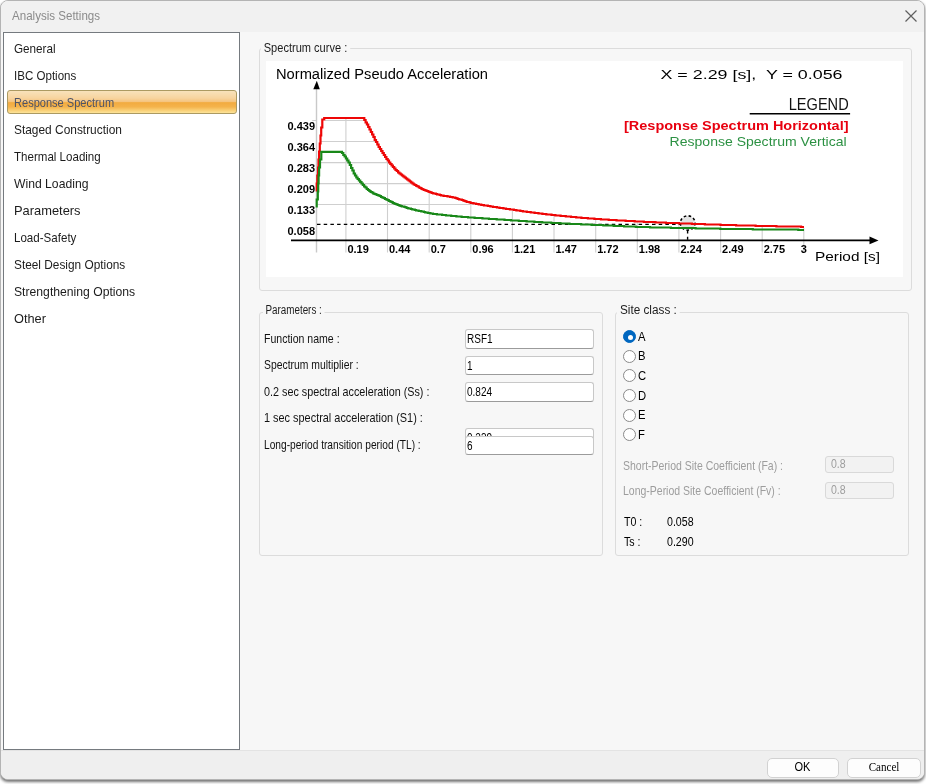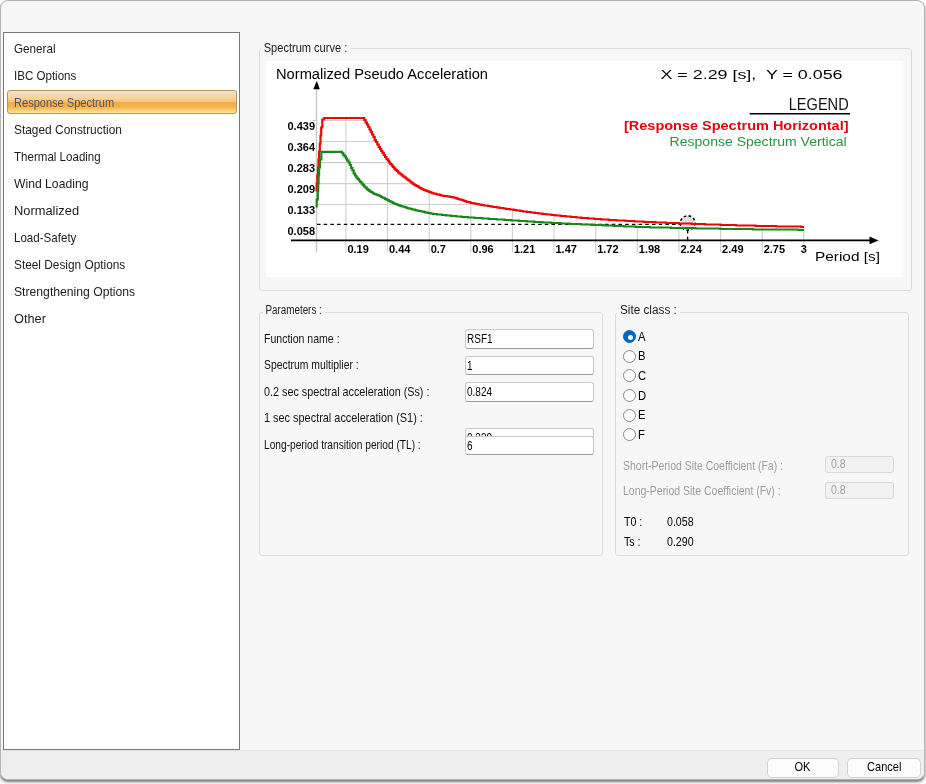--- a/index.html
+++ b/index.html
@@ -31,29 +31,32 @@
 .radio.on { background:#0067c0; border-color:#0067c0; }
 .dot { position:absolute; left:4.1px; top:4.1px; width:5px; height:5px; border-radius:50%; background:#fff; }
 .rlab { position:absolute; left:636.8px; font-size:12.8px; color:#000; transform:scaleX(.88); transform-origin:0 50%; }
 .dlab { position:absolute; left:621.5px; font-size:12.2px; color:#9d9d9d; transform:scaleX(.86); transform-origin:0 50%; }
 .dbox { position:absolute; left:823.5px; width:69.5px; height:16.8px; background:#f2f2f2;
   border:1px solid #d9d9d9; border-radius:3px; font-size:12px; color:#9d9d9d; line-height:15px; padding-left:5px; }
 .tlab { position:absolute; font-size:12.5px; color:#000; transform:scaleX(.85); transform-origin:0 50%; }
 </style></head>
 <body>
 <div id="win">
+  <div id="title"><span style="display:inline-block; transform:scaleX(.94); transform-origin:0 50%;">Analysis Settings</span><span id="closex"><svg width="26" height="26">
+          <path d="M7.5,7.5 L18.5,18.5 M18.5,7.5 L7.5,18.5" stroke="#5f5f5f" stroke-width="1.2" fill="none"></path>
+        </svg></span></div>
   <div id="list">
       <div class="litem" style="top:8.2px; transform:scaleX(0.9);">General</div>
       <div class="litem" style="top:35.2px; transform:scaleX(0.889);">IBC Options</div>
       <div class="selitem" style="top:56.6px;"></div>
       <div class="litem sel" style="top:62.2px; transform:scaleX(0.85);">Response Spectrum</div>
       <div class="litem" style="top:89.2px; transform:scaleX(0.916);">Staged Construction</div>
       <div class="litem" style="top:116.2px; transform:scaleX(0.889);">Thermal Loading</div>
       <div class="litem" style="top:143.2px; transform:scaleX(0.936);">Wind Loading</div>
-      <div class="litem" style="top:170.2px; transform:scaleX(0.99);">Normalized</div>
+      <div class="litem" style="top:170.2px; transform:scaleX(0.99);">Parameters</div>
       <div class="litem" style="top:197.2px; transform:scaleX(0.89);">Load-Safety</div>
       <div class="litem" style="top:224.2px; transform:scaleX(0.911);">Steel Design Options</div>
       <div class="litem" style="top:251.2px; transform:scaleX(0.937);">Strengthening Options</div>
       <div class="litem" style="top:278.2px; transform:scaleX(0.982);">Other</div>
     </div>
   <div class="group" style="left:257.5px; top:47px; width:653.5px; height:243px;"></div>
   <div class="glab" style="left:260px; top:39.5px; transform:scaleX(.92); transform-origin:0 50%;">Spectrum curve :</div>
   <div id="chart"></div>
   <div class="group" style="left:257.5px; top:310.5px; width:344.5px; height:244.5px;"></div>
   <div class="glab" style="left:262px; top:302px; transform:scaleX(.82); transform-origin:0 50%;">Parameters :</div>
@@ -86,21 +89,21 @@
   <div class="dlab" style="top:457.5px;">Short-Period Site Coefficient (Fa) :</div>
   <div class="dbox" style="top:455.4px;"><span class="vtx" style="transform:scaleX(.88);">0.8</span></div>
   <div class="dlab" style="top:483.2px;">Long-Period Site Coefficient (Fv) :</div>
   <div class="dbox" style="top:481.2px;"><span class="vtx" style="transform:scaleX(.88);">0.8</span></div>
   <div class="tlab" style="left:623px; top:513.5px;">T0 :</div>
   <div class="tlab" style="left:665.5px; top:513.5px;">0.058</div>
   <div class="tlab" style="left:623px; top:534.2px;">Ts :</div>
   <div class="tlab" style="left:665.5px; top:534.2px;">0.290</div>
   <div id="bottom">
     <div class="btn" style="left:765.5px; width:72.5px;"><span>OK</span></div>
-    <div class="btn" style="left:846px; width:73.5px;"><span>Cancel</span></div>
+    <div class="btn" style="left:846px; width:73.5px;font-family:Liberation Serif, serif;"><span>Cancel</span></div>
   </div>
   <svg width="926" height="784" viewBox="0 0 926 784" style="position:absolute;left:0;top:0;">
       <defs>
         <clipPath id="underRed">
           <path clip-rule="evenodd" d="M305,40 H810 V300 H305 Z M315.7,40 L806,40 L806,226.8 L803,226.8 L801.7,226.8 L798.7,226.7 L795.7,226.7 L792.7,226.6 L789.7,226.6 L786.7,226.5 L783.7,226.4 L780.7,226.4 L777.7,226.3 L774.7,226.3 L771.7,226.2 L768.7,226.1 L765.7,226.0 L762.7,226.0 L759.7,225.9 L756.7,225.8 L753.7,225.8 L750.7,225.7 L747.7,225.6 L744.7,225.5 L741.7,225.4 L738.7,225.4 L735.7,225.3 L732.7,225.2 L729.7,225.1 L726.7,225.0 L723.7,224.9 L720.7,224.8 L717.7,224.7 L714.7,224.6 L711.7,224.5 L708.7,224.4 L705.7,224.3 L702.7,224.2 L699.7,224.1 L696.7,224.0 L693.7,223.9 L690.7,223.8 L687.7,223.7 L684.7,223.6 L681.7,223.4 L678.7,223.3 L675.7,223.2 L672.7,223.1 L669.7,223.0 L666.7,222.8 L663.7,222.7 L660.7,222.6 L657.7,222.5 L654.7,222.3 L651.7,222.2 L648.7,222.0 L645.7,221.9 L642.7,221.7 L639.7,221.6 L636.7,221.5 L633.7,221.3 L630.7,221.1 L627.7,221.0 L624.7,220.8 L621.7,220.7 L618.7,220.5 L615.7,220.3 L612.7,220.1 L609.7,219.9 L606.7,219.7 L603.7,219.6 L600.7,219.3 L597.7,219.1 L594.7,218.9 L591.7,218.7 L588.7,218.5 L585.7,218.2 L582.7,218.0 L579.7,217.7 L576.7,217.4 L573.7,217.2 L570.7,216.9 L567.7,216.6 L564.7,216.3 L561.7,216.0 L558.7,215.7 L555.7,215.4 L552.7,215.1 L549.7,214.8 L546.7,214.4 L543.7,214.1 L540.7,213.7 L537.7,213.4 L534.7,213.0 L531.7,212.6 L528.7,212.2 L525.7,211.8 L522.7,211.4 L519.7,210.9 L516.7,210.5 L513.7,210.1 L510.7,209.6 L507.7,209.2 L504.7,208.7 L501.7,208.3 L498.7,207.8 L495.7,207.3 L492.7,206.9 L489.7,206.4 L486.7,205.9 L483.7,205.4 L480.7,204.9 L477.7,204.4 L474.7,203.8 L471.7,203.2 L468.7,202.5 L465.7,201.7 L462.7,200.7 L459.7,199.8 L456.7,198.8 L453.7,197.9 L450.7,197.1 L447.7,196.6 L444.7,196.1 L441.7,195.7 L438.7,195.0 L435.7,194.3 L432.7,193.5 L429.7,192.6 L426.7,191.6 L423.7,190.3 L420.7,188.9 L417.7,187.3 L414.7,185.5 L411.7,183.6 L408.7,181.6 L405.7,179.3 L402.7,177.0 L399.7,174.6 L396.7,172.0 L393.7,169.1 L390.7,165.8 L387.7,162.0 L384.7,158.0 L381.7,153.5 L378.7,148.6 L375.7,143.4 L372.7,137.8 L369.7,131.7 L366.7,125.7 L363.7,119.4 L360.7,118.0 L357.7,118.0 L354.7,118.0 L351.7,118.0 L348.7,118.0 L345.7,118.0 L342.7,118.0 L339.7,118.0 L336.7,118.0 L333.7,118.0 L330.7,118.0 L327.7,118.0 L324.7,118.0 L321.7,125.2 L318.7,152.2 L315.7,191.5 Z"></path>
         </clipPath>
       </defs>
       <g clip-path="url(#underRed)" stroke="#cfcfcf" stroke-width="1.1">
         <line x1="344.9" y1="100" x2="344.9" y2="251.5"></line>
         <line x1="386.5" y1="100" x2="386.5" y2="251.5"></line>

